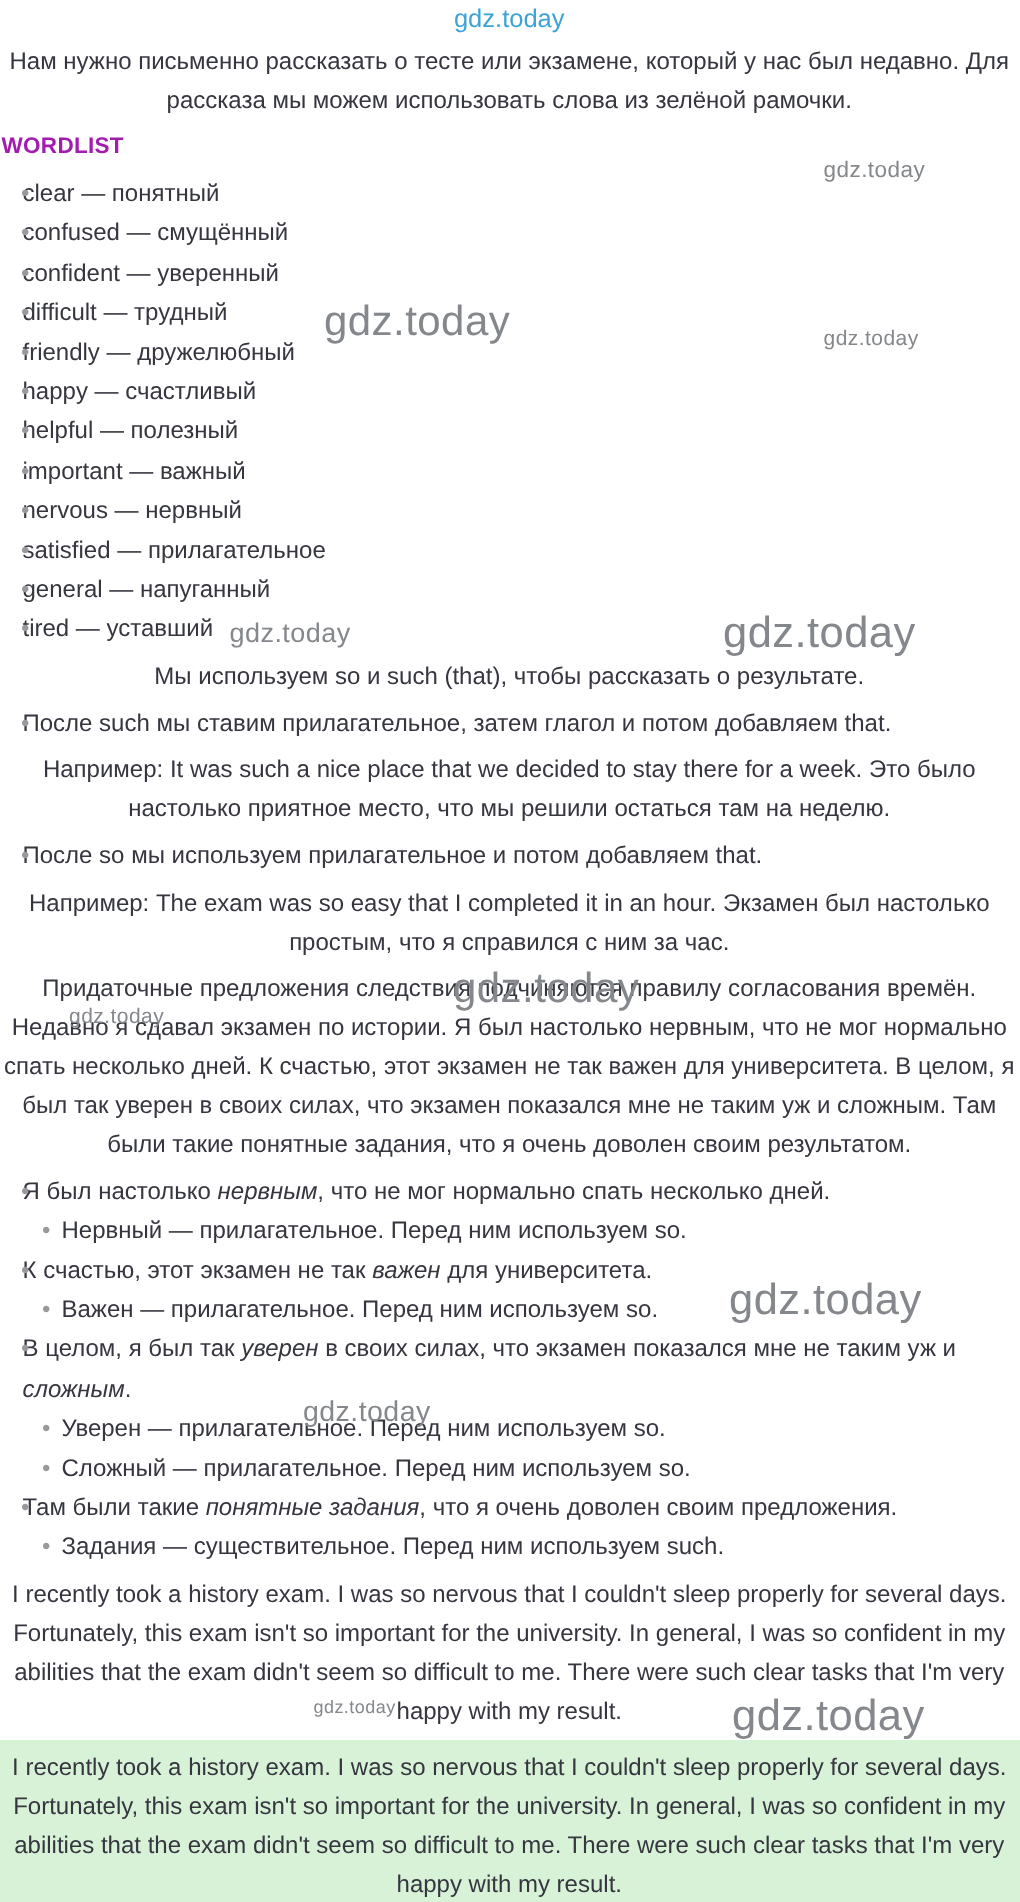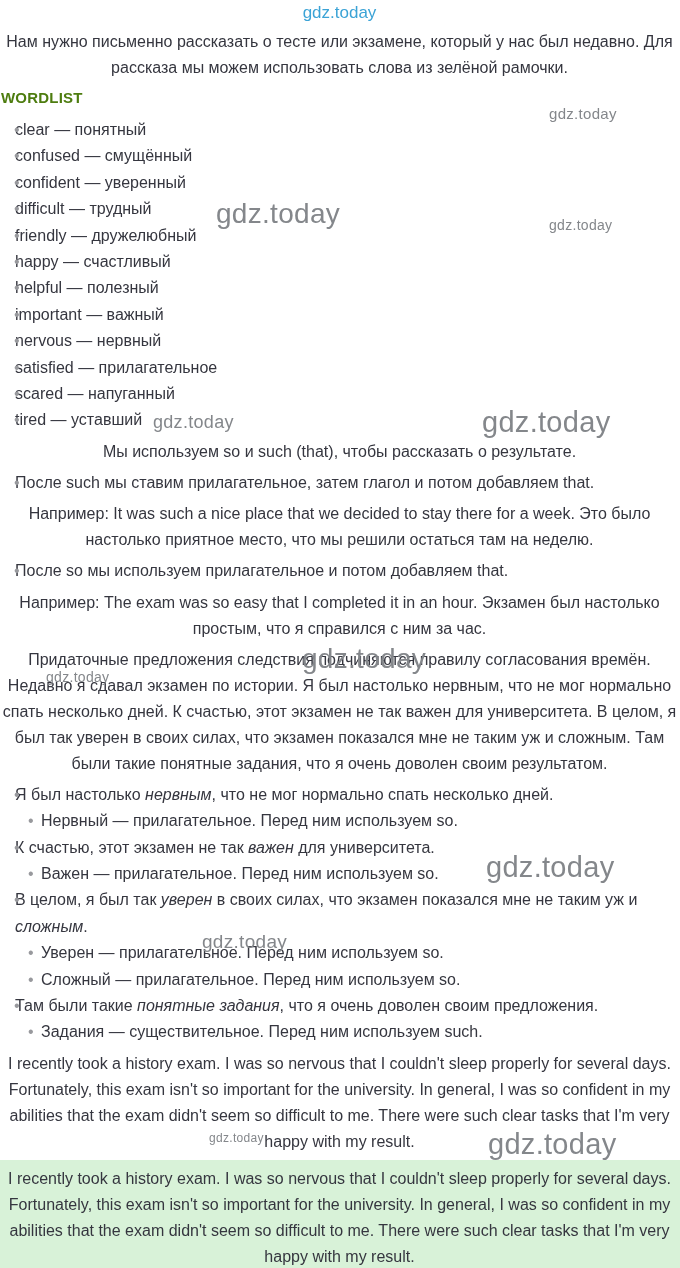--- a/index.html
+++ b/index.html
@@ -24,21 +24,21 @@
     line-height: 20px;
     text-decoration: none;
   }
 
   .para { font-size: 16px; line-height: 26px; margin: 5px 0; text-align: center; }
 
   .wordlist-title {
     font-size: 15px;
     line-height: 18px;
     margin: 8px 0 10px;
-    color: #4d7c0f;
+    color: #a21caf;
     font-weight: 700;
     letter-spacing: .2px;
   }
 
   ul.blist { list-style: none; margin: 4px 0; padding: 0; }
   ul.blist > li {
     position: relative;
     padding-left: 14px;
     font-size: 16px;
     line-height: 26.4px;
@@ -98,21 +98,21 @@
       <li><span>clear</span> — <span>понятный</span></li>
       <li><span>confused</span> — <span>смущённый</span></li>
       <li><span>confident</span> — <span>уверенный</span></li>
       <li><span>difficult</span> — <span>трудный</span></li>
       <li><span>friendly</span> — <span>дружелюбный</span></li>
       <li><span>happy</span> — <span>счастливый</span></li>
       <li><span>helpful</span> — <span>полезный</span></li>
       <li><span>important</span> — <span>важный</span></li>
       <li><span>nervous</span> — <span>нервный</span></li>
       <li><span>satisfied</span> — <span>прилагательное</span></li>
-      <li><span>scared</span> — <span>напуганный</span></li>
+      <li><span>general</span> — <span>напуганный</span></li>
       <li><span>tired</span> — <span>уставший</span></li>
     </ul>
 
   <p class="para">Мы используем so и such (that), чтобы рассказать о результате.</p>
 
   <ul class="blist">
     <li>После such мы ставим прилагательное, затем глагол и потом добавляем that.</li>
   </ul>
 
   <p class="para">Например: It was such a nice place that we decided to stay there for a week. Это было настолько приятное место, что мы решили остаться там на неделю.</p>

